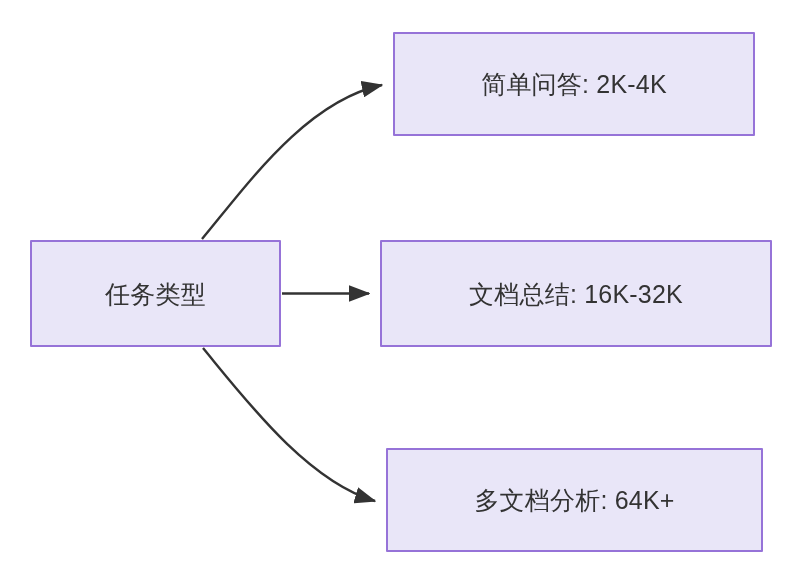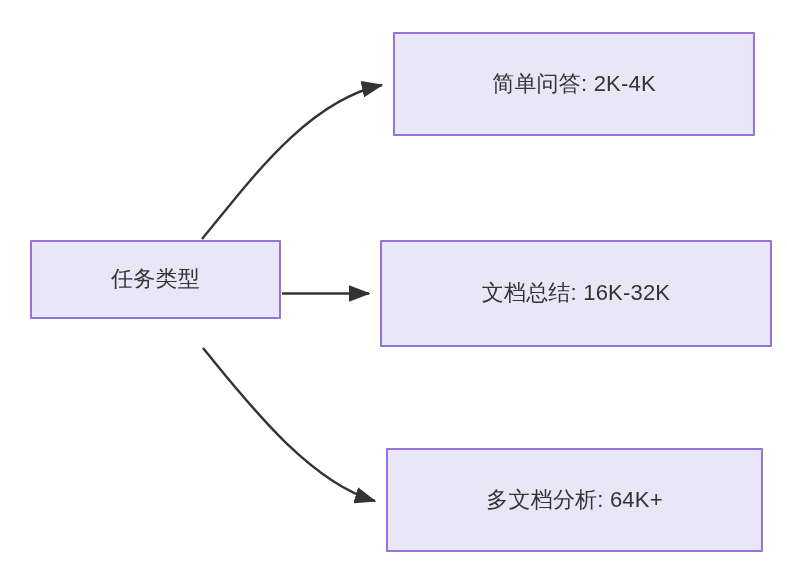--- a/index.html
+++ b/index.html
@@ -27,30 +27,30 @@
   .node {
     position: absolute;
     box-sizing: border-box;
     background: #e9e6f8;
     border: 2.5px solid #9673d8;
     border-radius: 1px;
     display: flex;
     align-items: center;
     justify-content: center;
     color: #333333;
-    font-size: 22px;
+    font-size: 25px;
     line-height: 1.2;
     letter-spacing: 0.2px;
     white-space: nowrap;
   }
   #node-source {
     left: 30px;
     top: 240px;
     width: 251px;
-    height: 79px;
+    height: 107px;
   }
   #node-simple-qa {
     left: 393px;
     top: 32px;
     width: 362px;
     height: 104px;
   }
   #node-doc-summary {
     left: 380px;
     top: 240px;

